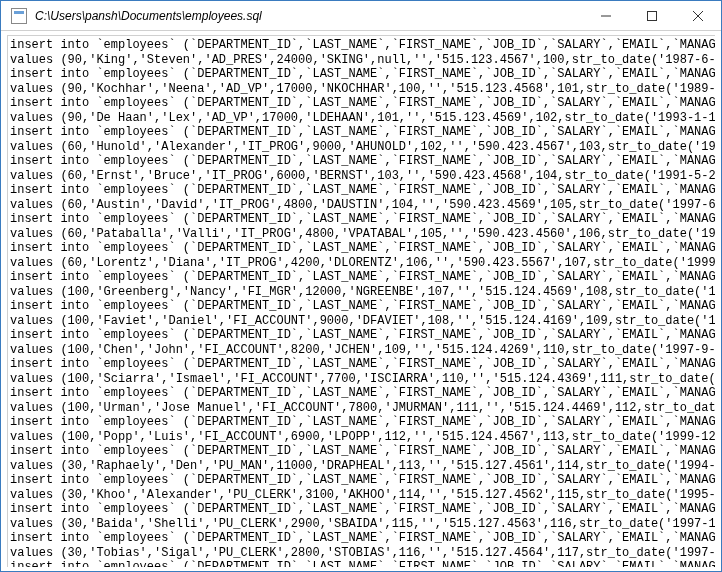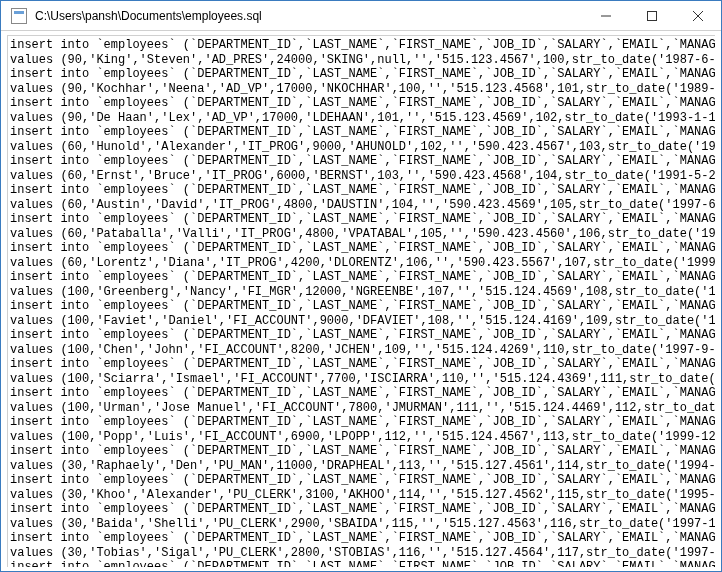--- a/index.html
+++ b/index.html
@@ -28,20 +28,21 @@
   }
   .app-icon::before {
     content:"";
     position:absolute; left:2px; top:2px; right:2px; height:3px;
     background:#6aa0d8;
   }
   .title-text {
     font-size: 12px;
     color: #000;
     flex: 0 0 auto;
+    font-style: italic;
   }
   .title-spacer { flex: 1; }
   .win-btns { display: flex; height: 100%; }
   .win-btn {
     width: 46px;
     display: flex;
     align-items: center;
     justify-content: center;
     font-size: 10px;
     color: #333;

